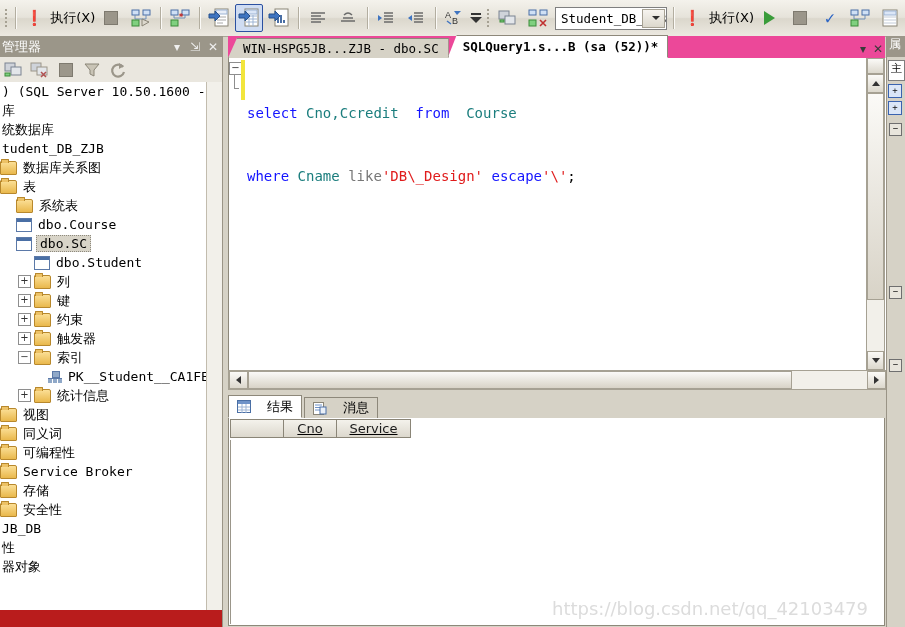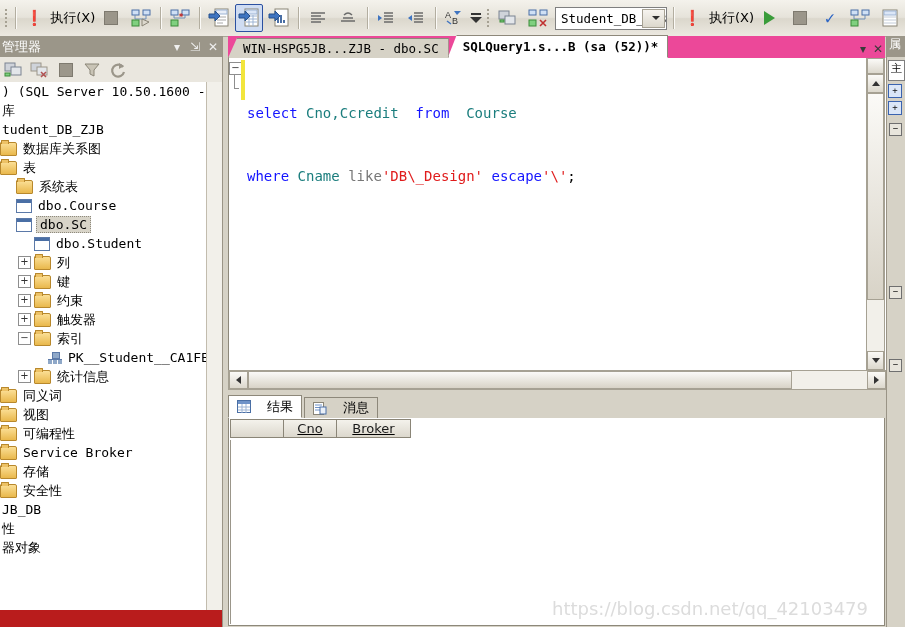--- a/index.html
+++ b/index.html
@@ -449,20 +449,23 @@
     </div>
 
     <div class="oe-tree">
         <div class="node">
           <span class="lbl">) (SQL Server 10.50.1600 - s</span>
         </div>
         <div class="node">
           <span class="lbl">库</span>
         </div>
         <div class="node">
+          <span class="lbl">统数据库</span>
+        </div>
+        <div class="node">
           <span class="lbl">tudent_DB_ZJB</span>
         </div>
         <div class="node">
           <span class="folder"></span>
           <span class="lbl">数据库关系图</span>
         </div>
         <div class="node">
           <span class="folder"></span>
           <span class="lbl">表</span>
         </div>
@@ -516,25 +519,25 @@
           <span class="keyico"></span>
           <span class="lbl">PK__Student__CA1FE4</span>
         </div>
         <div class="node" style="padding-left: 18px;">
           <span class="exp">+</span>
           <span class="folder"></span>
           <span class="lbl">统计信息</span>
         </div>
         <div class="node">
           <span class="folder"></span>
+          <span class="lbl">视图</span>
+        </div>
+        <div class="node">
+          <span class="folder"></span>
           <span class="lbl">同义词</span>
-        </div>
-        <div class="node">
-          <span class="folder"></span>
-          <span class="lbl">视图</span>
         </div>
         <div class="node">
           <span class="folder"></span>
           <span class="lbl">可编程性</span>
         </div>
         <div class="node">
           <span class="folder"></span>
           <span class="lbl">Service Broker</span>
         </div>
         <div class="node">
@@ -623,21 +626,21 @@
           <rect x="7" y="5" width="6" height="7" fill="#eaf0f8" stroke="#4a6fa5"></rect>
         </svg>
         <span>消息</span>
       </div>
     </div>
 
     <div class="grid">
       <div class="ghead">
         <div class="gh corner"></div>
         <div class="gh" style="width:52px;">Cno</div>
-        <div class="gh" style="width:73px;">Broker</div>
+        <div class="gh" style="width:73px;">Service</div>
       </div>
       <div class="gbody"></div>
 
 
       <div class="watermark">https://blog.csdn.net/qq_42103479</div>
     </div>
   </div>
 
   <div class="rightdock">
     <div class="rd-title">属</div>

